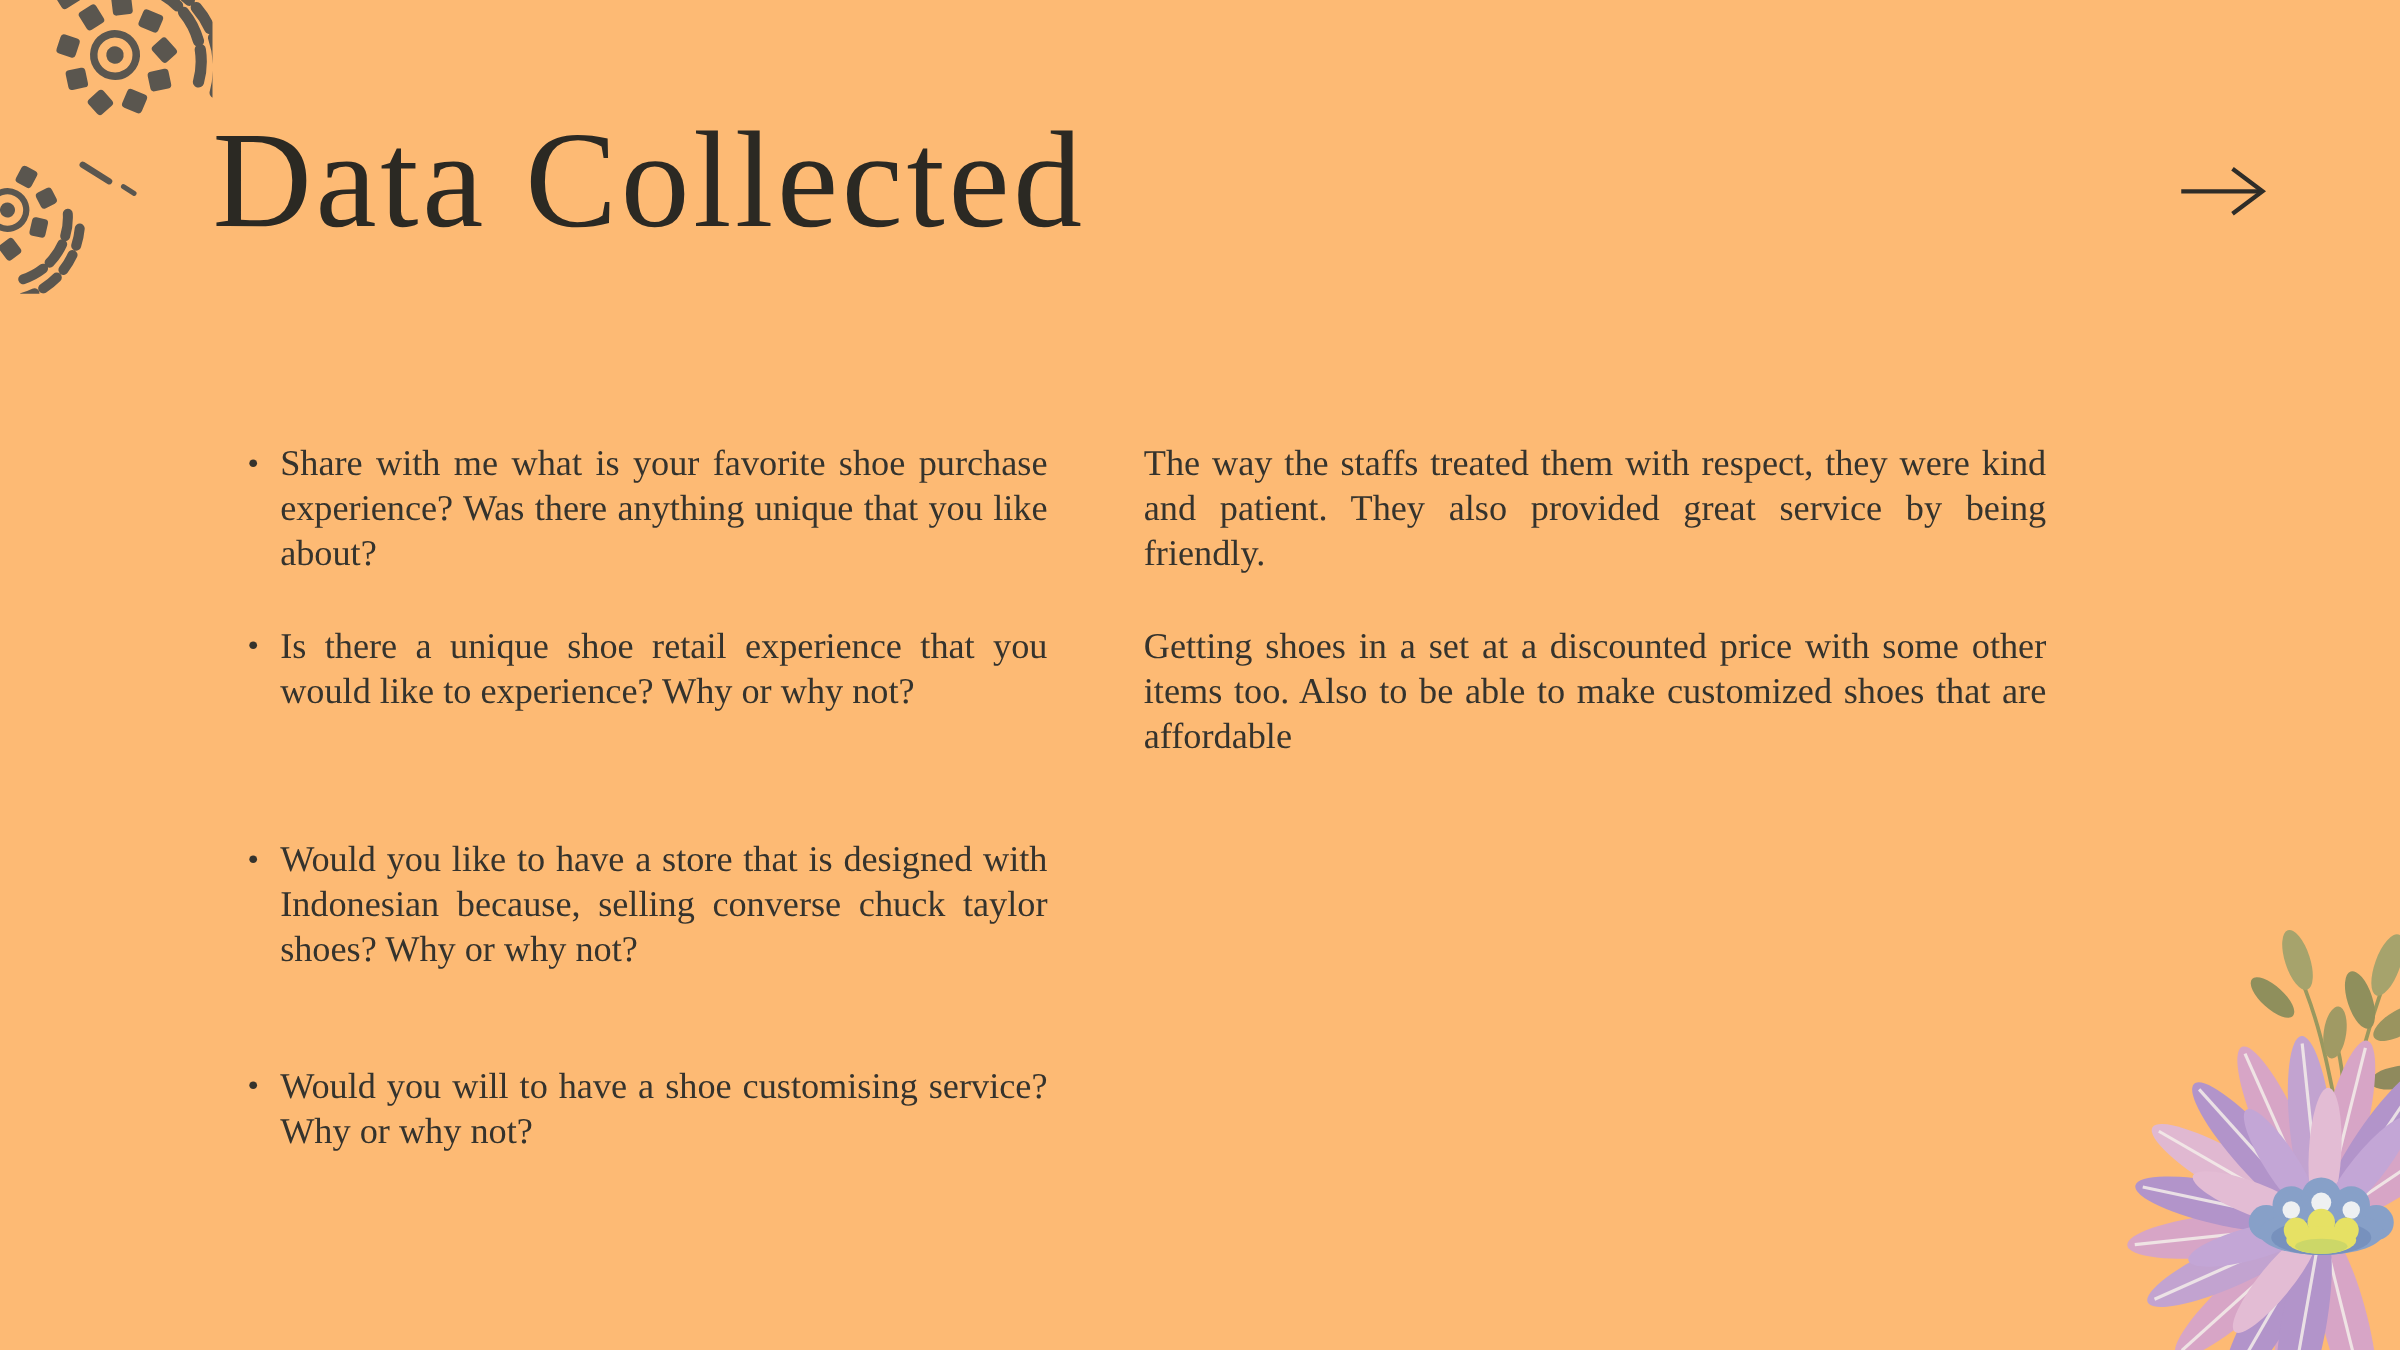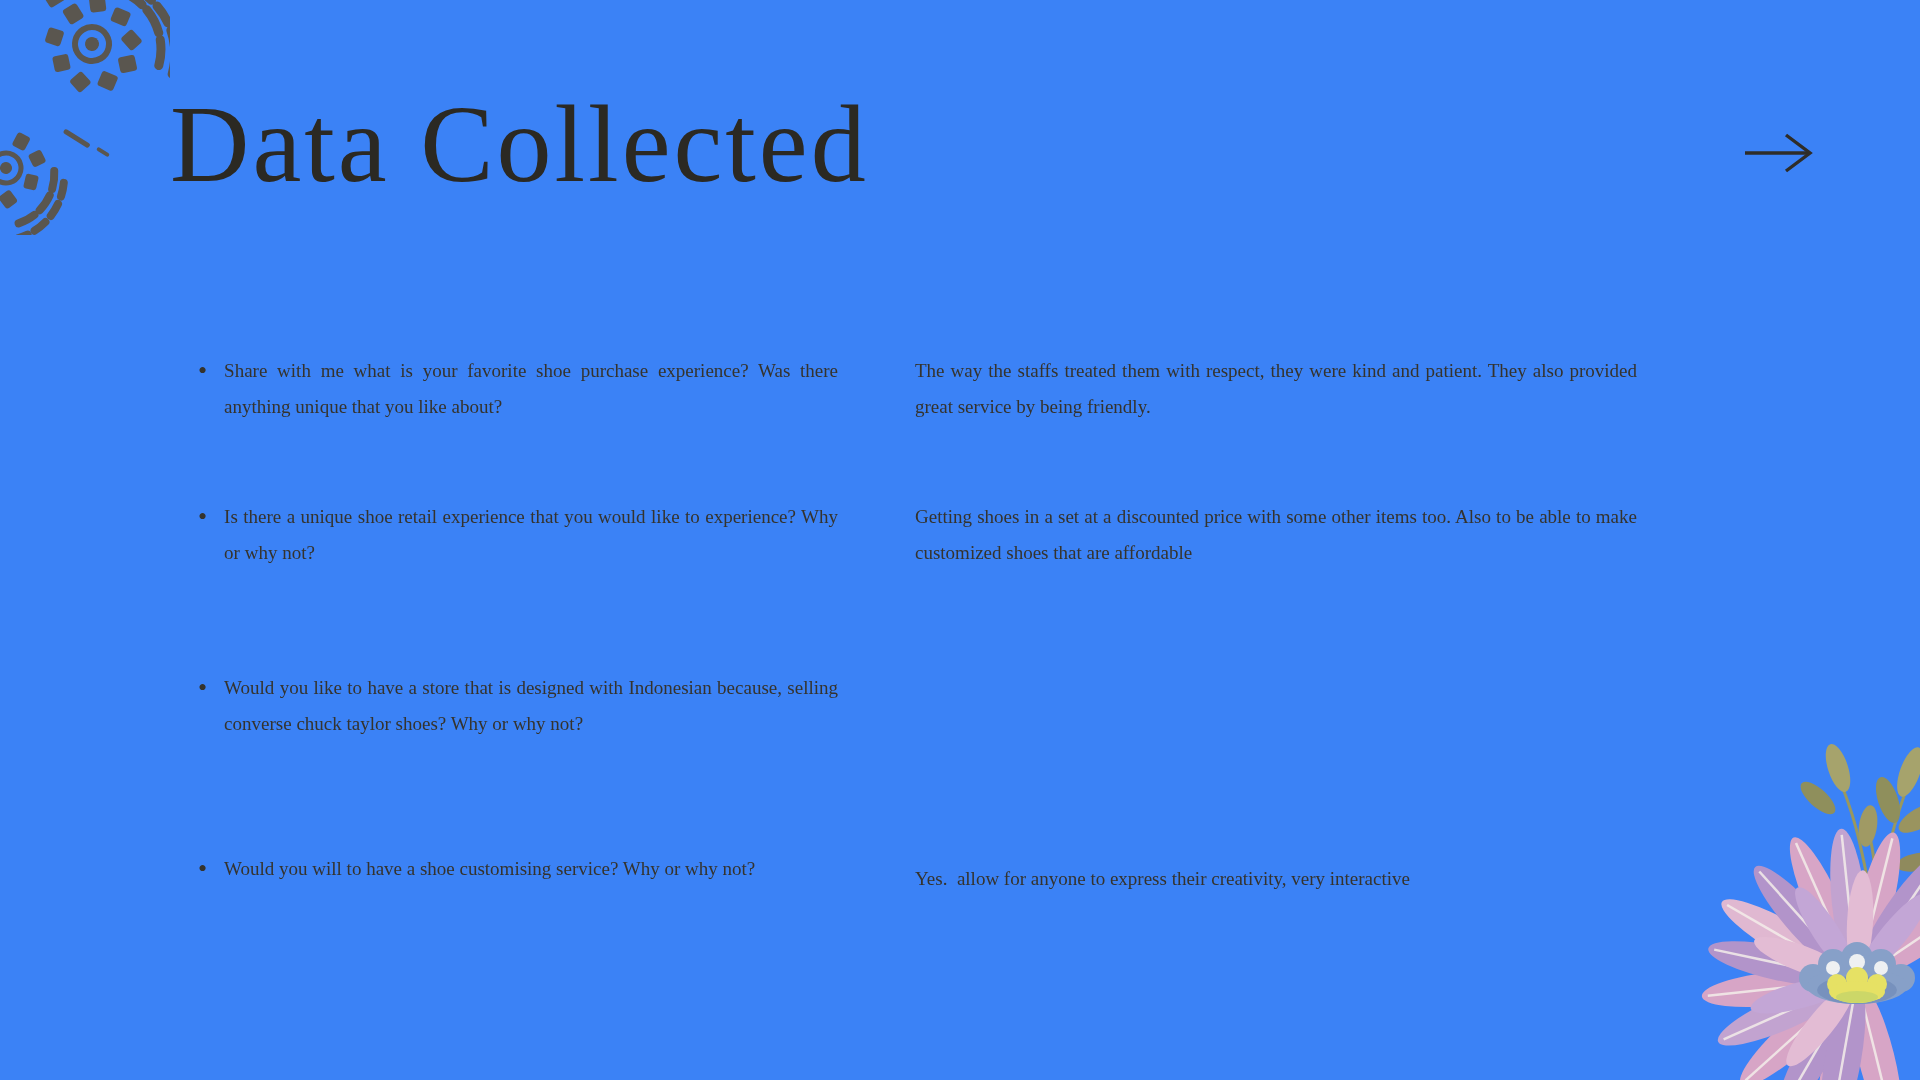--- a/index.html
+++ b/index.html
@@ -1,37 +1,37 @@
 <!DOCTYPE html>
 <html><head>
 <meta charset="utf-8">
 <style>
   html,body{margin:0;padding:0;background:#e9e7e1;}
   .slide{
     position:relative;
     width:1920px;height:1080px;
-    background:#3b82f6;
+    background:#fdba74;
     overflow:hidden;
     font-family:"Liberation Serif", serif;
     color:#2b2923;
   }
   .title{
     position:absolute;left:170px;top:76px;
     font-size:110px;font-weight:400;letter-spacing:3px;
     line-height:1.25;white-space:nowrap;color:#2b2923;
   }
   .subtitle{
     position:absolute;left:172px;top:268px;
     font-size:27px;font-weight:700;letter-spacing:.3px;word-spacing:2px;
     color:#2b2923;
   }
   .q{position:absolute;left:198px;width:640px;display:flex;gap:17px;}
   .bullet{font-size:26px;line-height:36px;color:#35332d;flex:0 0 auto;}
   .qtext,.atext{
-    font-size:19px;line-height:36px;margin:0;
+    font-size:29px;line-height:36px;margin:0;
     text-align:justify;white-space:pre-wrap;color:#35332d;
   }
   .a{position:absolute;left:915px;width:722px;}
   .q1{top:353px}.q2{top:499px}.q3{top:670px}.q4{top:851px}
   .a1{top:353px}.a2{top:499px}.a3{top:666px}.a4{top:861px}
   .next-arrow{
     position:absolute;left:1742px;top:132px;width:76px;height:42px;
     cursor:pointer;background:none;border:0;padding:0;
   }
   .shoeprints{position:absolute;left:0;top:0;width:170px;height:235px;}
@@ -106,23 +106,20 @@
     <span class="bullet">•</span>
     <p class="qtext">Would you will to have a shoe customising service? Why or why not?</p>
   </div>
 
   <div class="a a2">
     <p class="atext">Getting shoes in a set at a discounted price with some other items too. Also to be able to make customized shoes that are affordable</p>
   </div>
   <div class="a a1">
     <p class="atext">The way the staffs treated them with respect, they were kind and patient. They also provided great service by being friendly.</p>
   </div>
-  <div class="a a4">
-    <p class="atext">Yes.  allow for anyone to express their creativity, very interactive</p>
-  </div>
 
   <svg class="flower" viewBox="0 0 250 370" aria-hidden="true">
 
     <g fill="none" stroke="#99985f" stroke-width="3">
       <path d="M205,195 C212,150 222,108 238,68"></path>
       <path d="M200,190 C190,140 184,104 164,60"></path>
       <path d="M203,192 C205,158 200,132 196,118"></path>
     </g>
     <g>
       <ellipse cx="238" cy="60" rx="10" ry="26" fill="#a6a36c" transform="rotate(20 238 60)"></ellipse>

